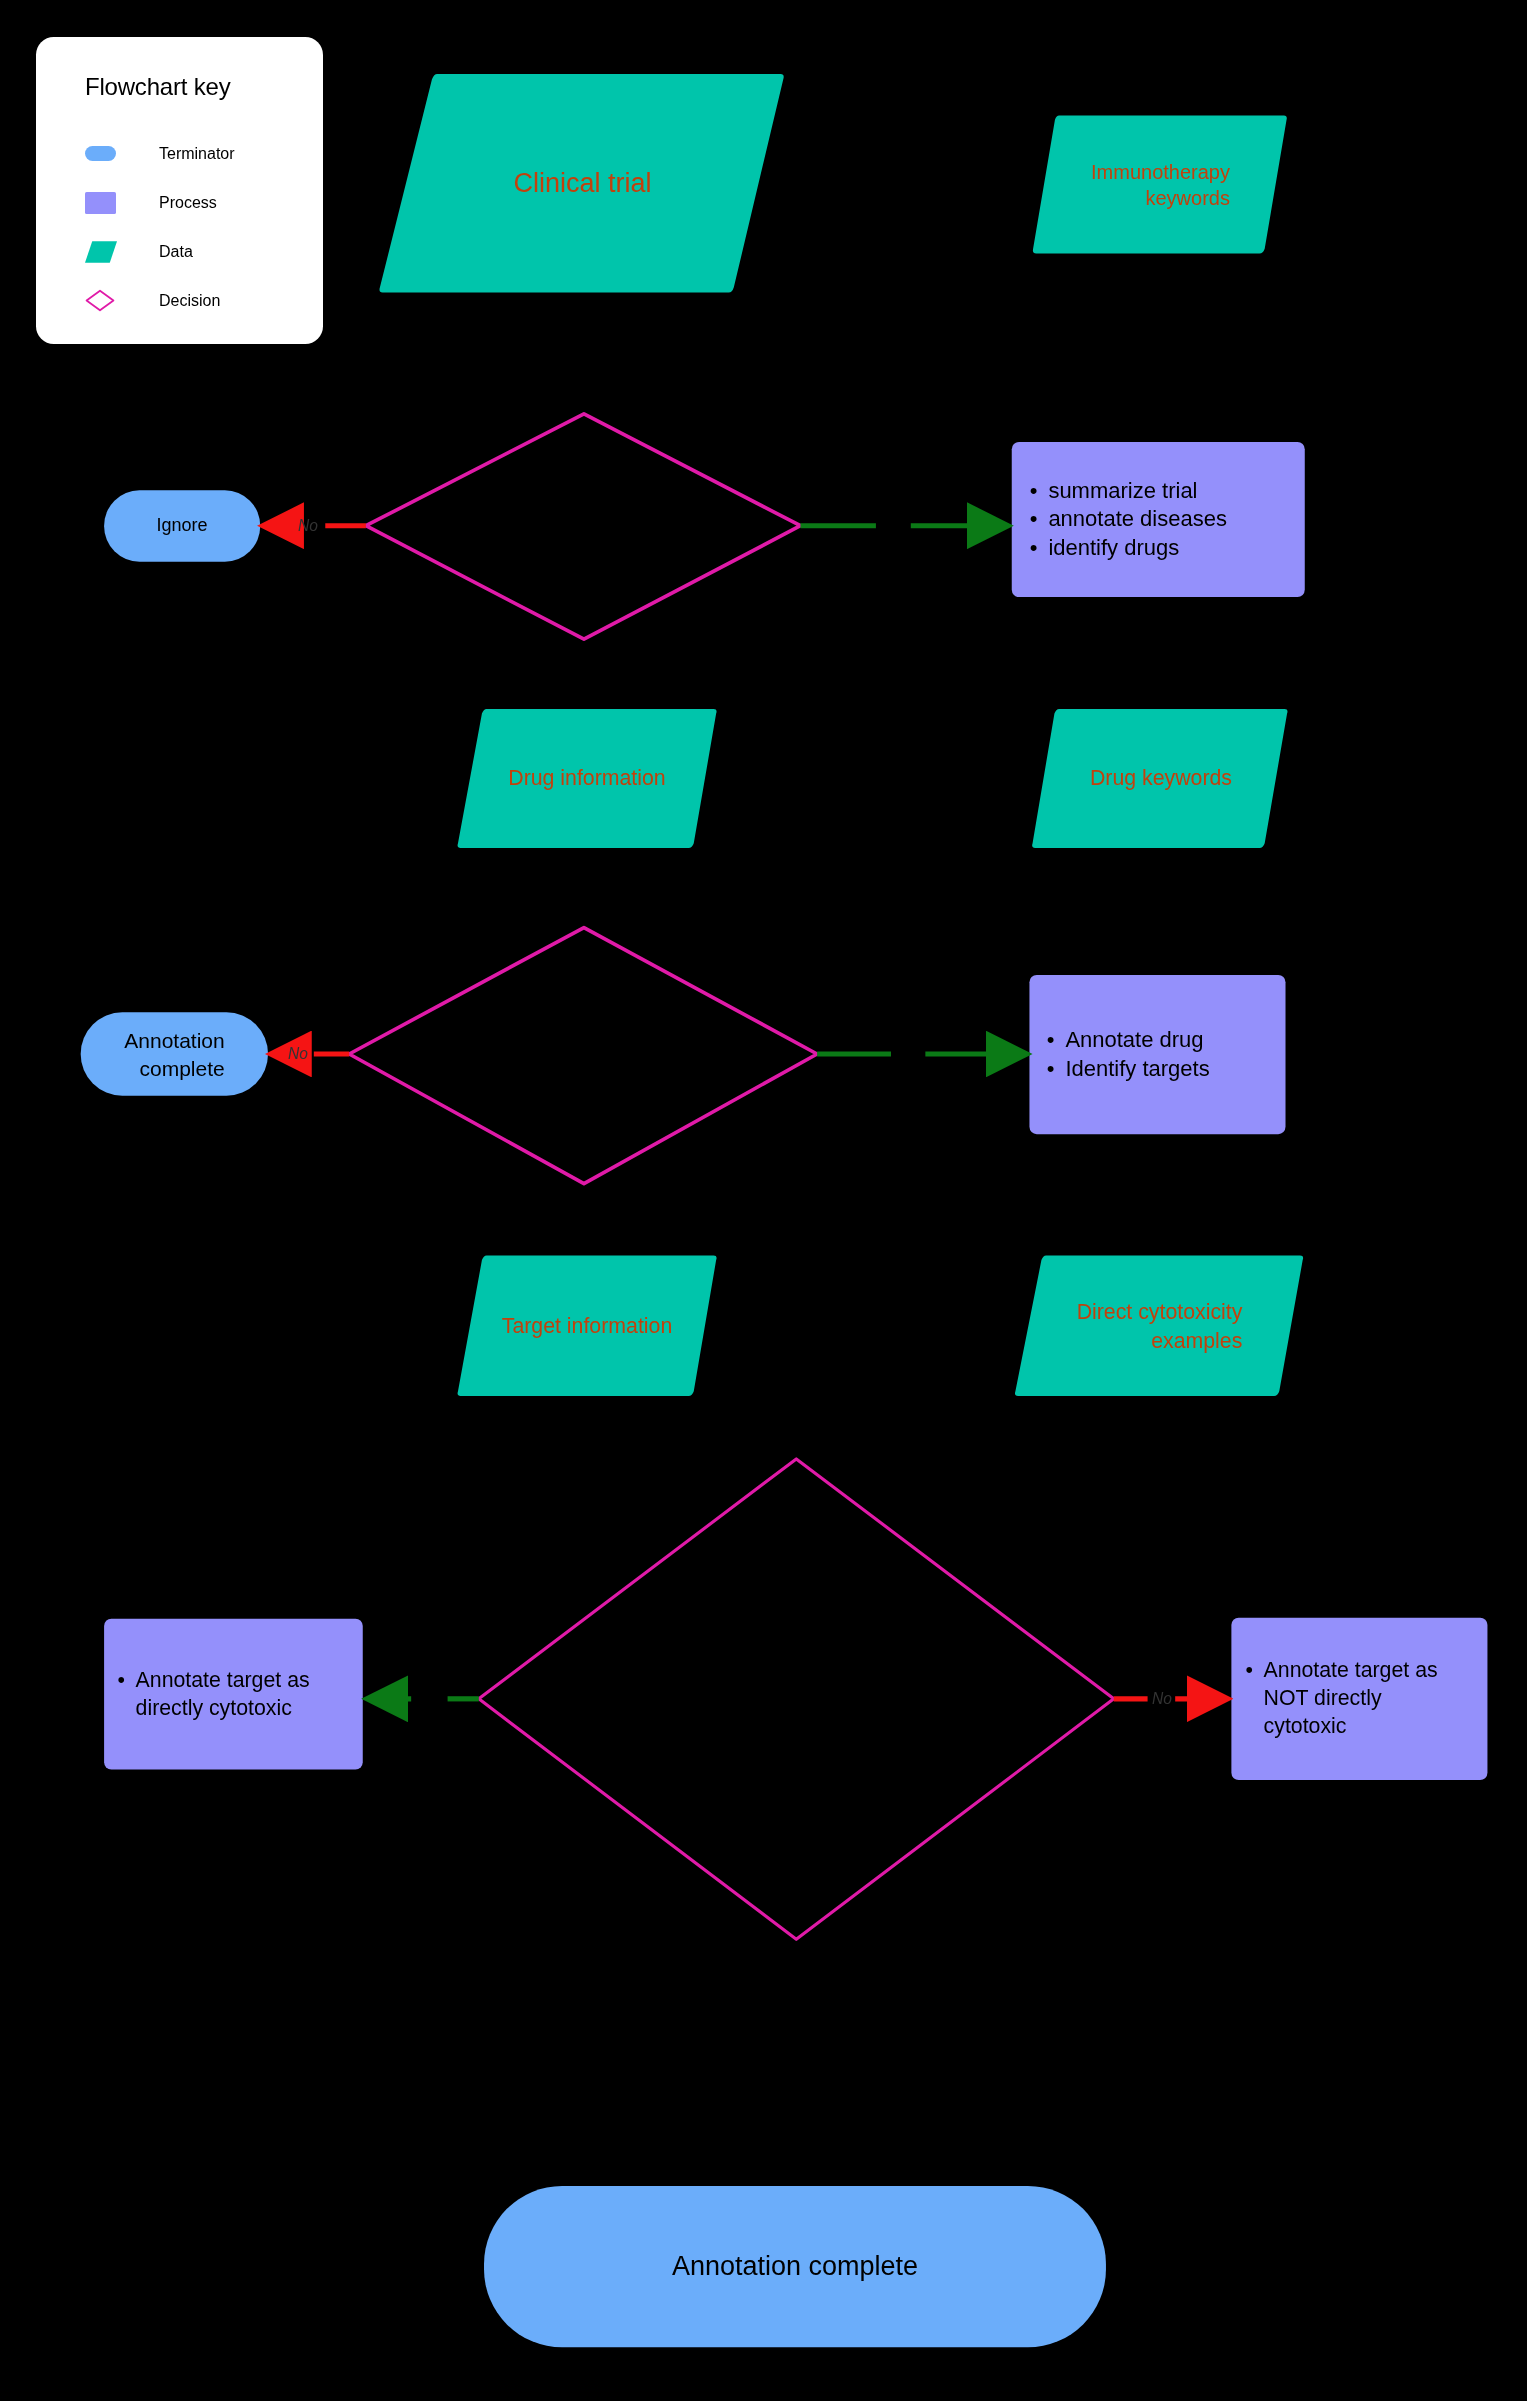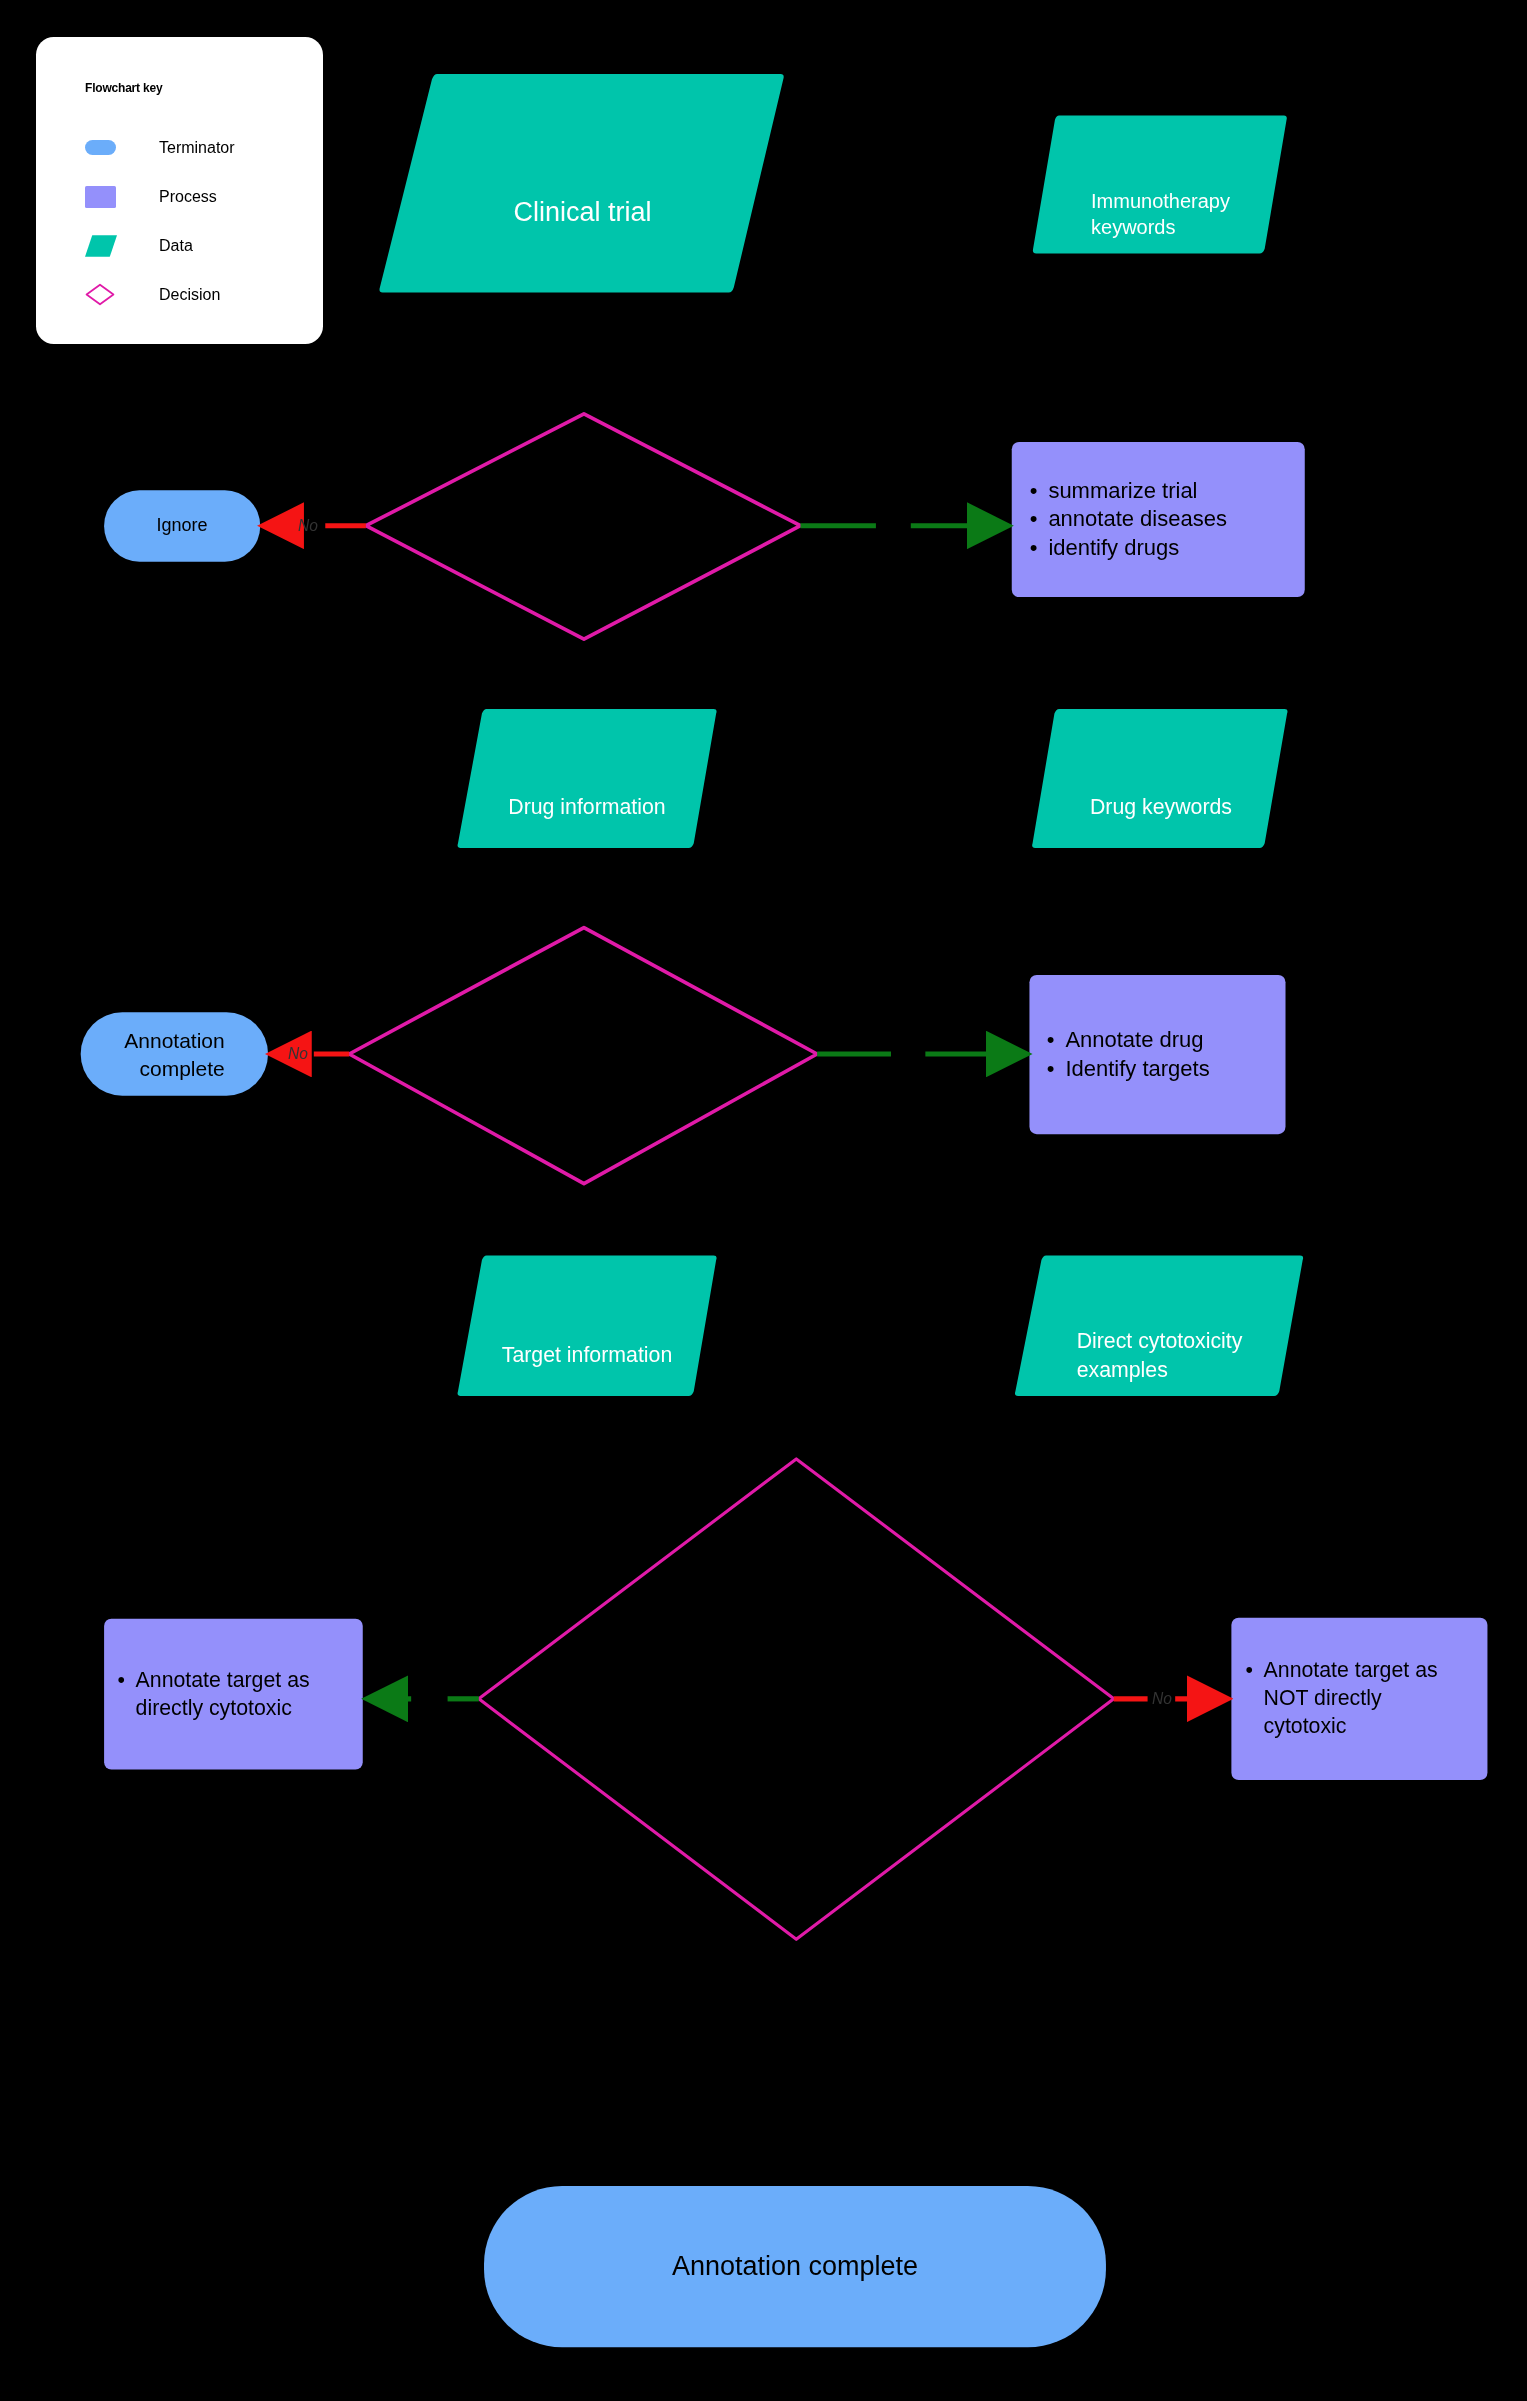--- a/index.html
+++ b/index.html
@@ -26,24 +26,24 @@
     left: 36px;
     top: 37px;
     width: 287px;
     height: 307px;
     background: #ffffff;
     border-radius: 17.7px;
     box-sizing: border-box;
     padding: 36px 0 0 49px;
   }
   .legend-title {
-    font-size: 12px;
-    font-weight: bold;
+    font-size: 24px;
+    font-weight: normal;
     color: #000000;
-    margin: 8px 0 28px 0;
+    margin: 0 0 28px 0;
     letter-spacing: -0.2px;
   }
   .legend-row {
     display: flex;
     align-items: center;
     height: 49px;
   }
   .legend-swatch {
     width: 54px;
     flex: 0 0 54px;
@@ -92,24 +92,23 @@
     justify-content: flex-start;
     text-align: left;
   }
   .node-data-label {
     position: absolute;
     left: 0; top: 0;
     width: 100%; height: 100%;
     display: flex;
     align-items: center;
     justify-content: center;
-    text-align: left;
-    color: #ffffff;
+    text-align: right;
+    color: #c2410c;
     line-height: 1.32;
-    margin-top: 29px;
   }
   .bullets {
     margin: 0;
     padding: 0;
     list-style: none;
   }
   .bullets li {
     white-space: pre-line;
   }
   .bullets li::before {

